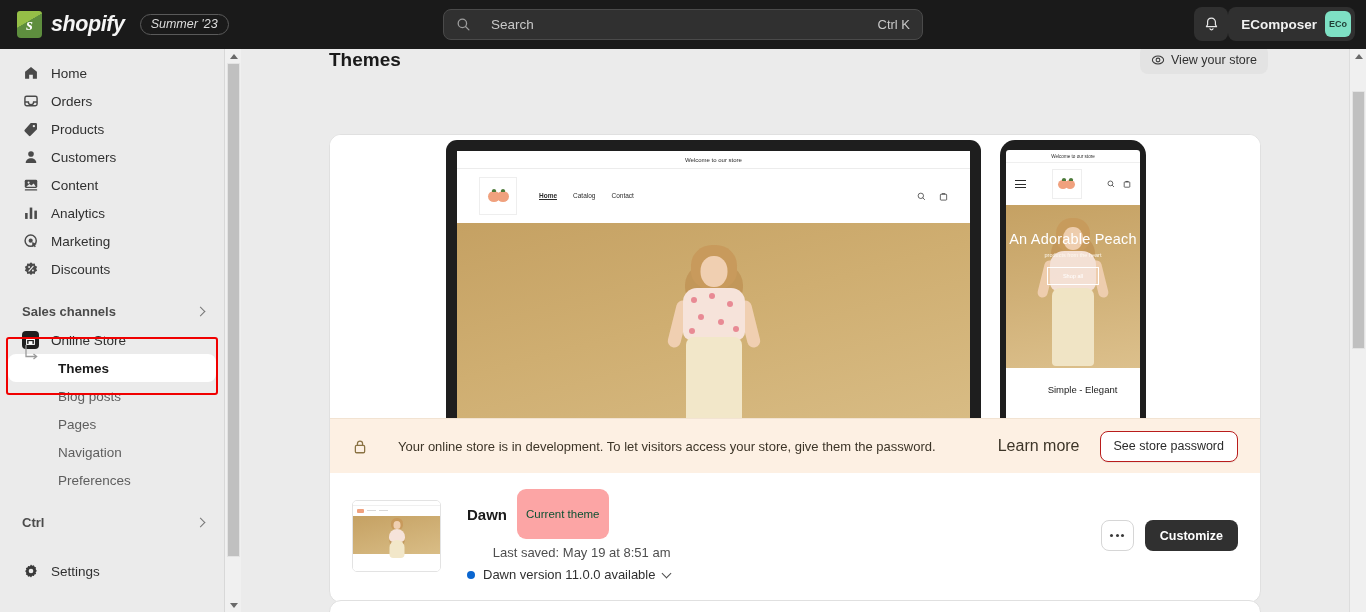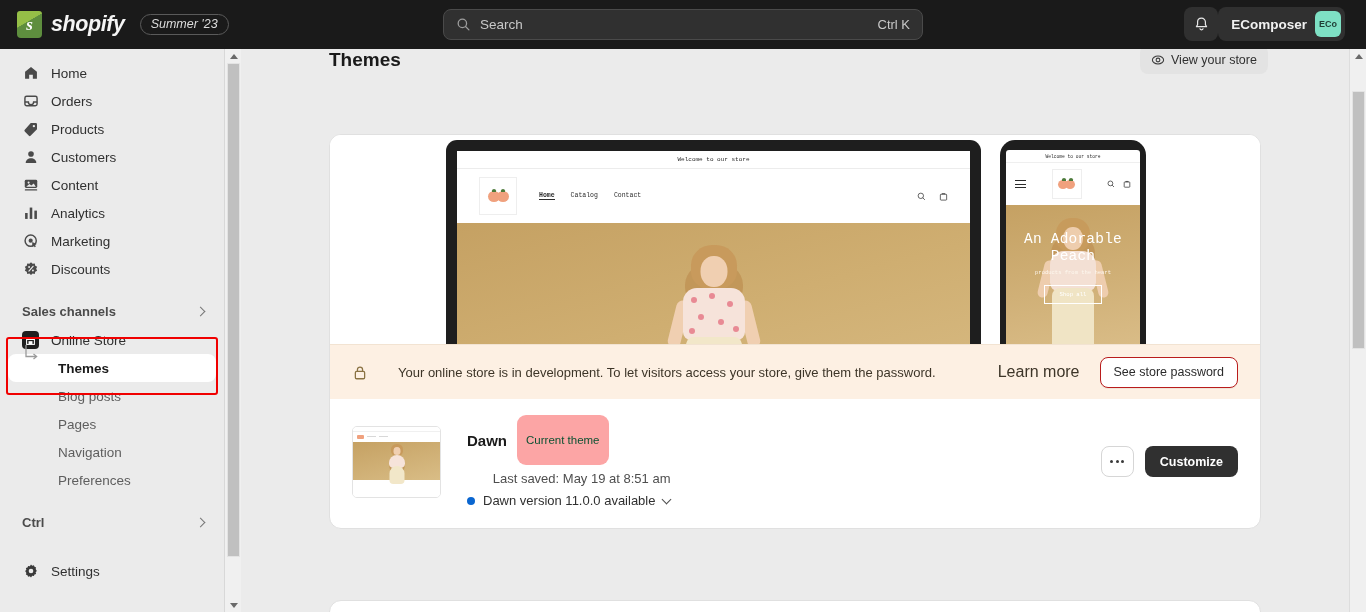--- a/index.html
+++ b/index.html
@@ -41,24 +41,24 @@
     color: #dcdcdc; font-size: 12.5px; font-style: italic;
   }
 
   .searchwrap { position: absolute; left: 443px; top: 9px; width: 480px; height: 31px; }
   .searchbox {
     width: 100%; height: 100%;
     background: #303030; border: 1px solid #4a4a4a; border-radius: 8px;
     display: flex; align-items: center; padding: 0 12px;
   }
   .searchbox .mag { width: 15px; height: 15px; flex: 0 0 auto; opacity: .72; }
-  .search-ph { color: #c8c8c8; font-size: 13.5px; margin-left: 9px; flex: 1; }
+  .search-ph { color: #c8c8c8; font-size: 13.5px; margin-left: 20px; flex: 1; }
   .search-kbd { color: #c8c8c8; font-size: 13px; }
 
-  .topright { position: absolute; right: 21px; top: 7px; display: flex; align-items: center; }
+  .topright { position: absolute; right: 11px; top: 7px; display: flex; align-items: center; }
   .bell-btn {
     width: 34px; height: 34px; border-radius: 8px; background: #303030;
     display: flex; align-items: center; justify-content: center;
   }
   .user-chip {
     height: 34px; background: #303030; border-radius: 8px;
     display: flex; align-items: center; gap: 8px; padding: 0 4px 0 13px;
   }
   .user-name { color: #f1f1f1; font-size: 13.5px; font-weight: 600; }
   .avatar {
@@ -127,21 +127,21 @@
   }
 
   .card {
     position: absolute; left: 88px; top: 85px;
     width: 932px; background: #fff;
     border: 1px solid #e0e0e0; border-radius: 12px;
     overflow: hidden;
   }
   .card2 { position: absolute; left: 88px; top: 551px; width: 932px; height: 70px; background: #fff; border: 1px solid #e0e0e0; border-radius: 12px; }
 
-  .preview-area { position: relative; height: 209px; background: #fff; overflow: hidden; font-family: Liberation Mono, monospace; }
+  .preview-area { position: relative; height: 283px; background: #fff; overflow: hidden; }
 
   
   .desktop {
     position: absolute; left: 116px; top: 5px;
     width: 535px; height: 300px;
     background: #1e1e1e; border-radius: 11px 11px 0 0; padding: 11px 11px 0;
   }
   .d-screen { width: 100%; height: 100%; background: #fff; overflow: hidden; }
   .d-announce {
     height: 18px; display: flex; align-items: center; justify-content: center;

